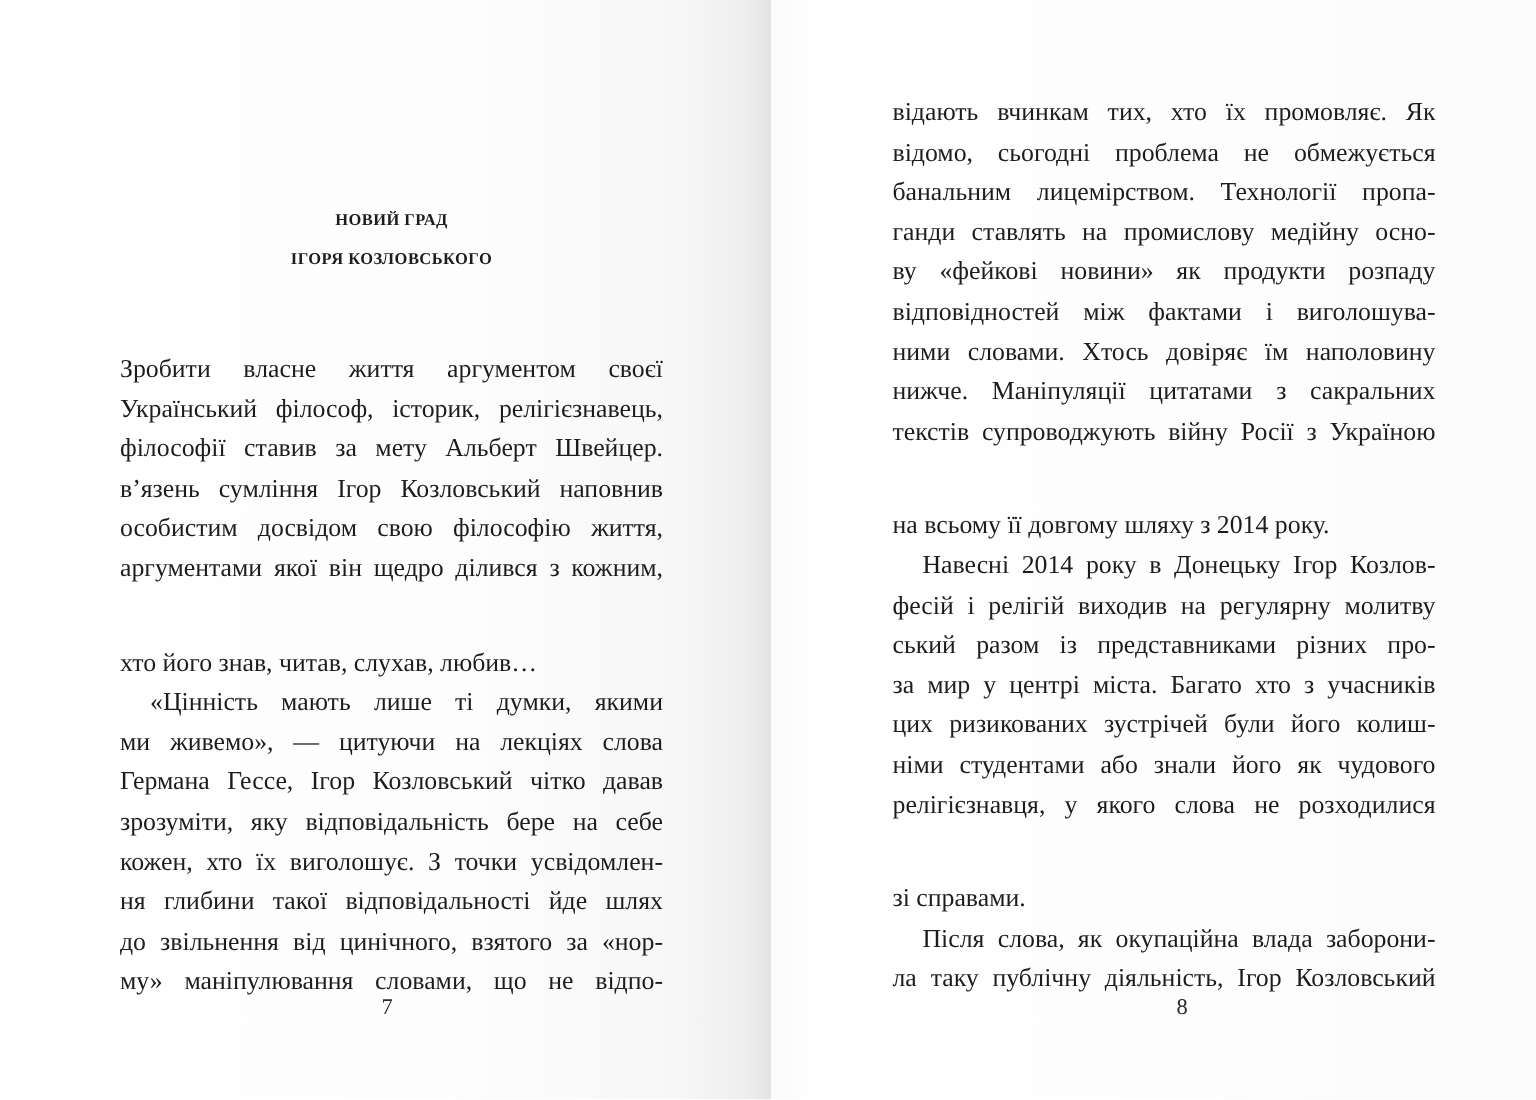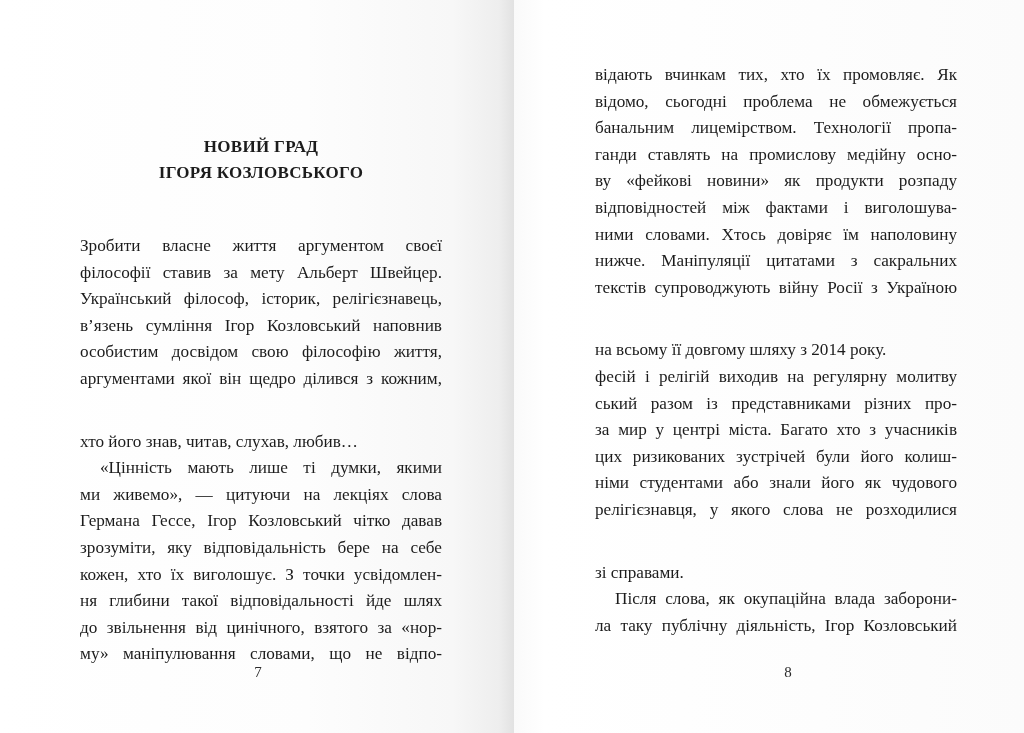--- a/index.html
+++ b/index.html
@@ -61,21 +61,21 @@
     .line.indent {
       padding-left: 20px;
     }
     .chapter-title {
       position: absolute;
       left: 80px;
       top: 134px;
       width: 362px;
       text-align: center;
       font-weight: bold;
-      font-size: 17px;
+      font-size: 11px;
       line-height: 26px;
       letter-spacing: 0.3px;
     }
     .chapter-title span {
       display: block;
     }
     .page-number {
       position: absolute;
       top: 664px;
       width: 40px;
@@ -91,22 +91,22 @@
 
 <div class="spread">
 
   <div class="page page-left">
     <div class="chapter-title">
       <span>НОВИЙ ГРАД</span>
       <span>ІГОРЯ КОЗЛОВСЬКОГО</span>
     </div>
     <div class="text-block">
       <span class="line">Зробити власне життя аргументом своєї</span>
+      <span class="line">Український філософ, історик, релігієзнавець,</span>
       <span class="line">філософії ставив за мету Альберт Швейцер.</span>
-      <span class="line">Український філософ, історик, релігієзнавець,</span>
       <span class="line">в’язень сумління Ігор Козловський наповнив</span>
       <span class="line">особистим досвідом свою філософію життя,</span>
       <span class="line">аргументами якої він щедро ділився з кожним,</span>
       <span class="line last">хто його знав, читав, слухав, любив…</span>
       <span class="line indent">«Цінність мають лише ті думки, якими</span>
       <span class="line">ми живемо», — цитуючи на лекціях слова</span>
       <span class="line">Германа Гессе, Ігор Козловський чітко давав</span>
       <span class="line">зрозуміти, яку відповідальність бере на себе</span>
       <span class="line">кожен, хто їх виголошує. З точки усвідомлен-</span>
       <span class="line">ня глибини такої відповідальності йде шлях</span>
@@ -121,20 +121,21 @@
       <span class="line">відають вчинкам тих, хто їх промовляє. Як</span>
       <span class="line">відомо, сьогодні проблема не обмежується</span>
       <span class="line">банальним лицемірством. Технології пропа-</span>
       <span class="line">ганди ставлять на промислову медійну осно-</span>
       <span class="line">ву «фейкові новини» як продукти розпаду</span>
       <span class="line">відповідностей між фактами і виголошува-</span>
       <span class="line">ними словами. Хтось довіряє їм наполовину</span>
       <span class="line">нижче. Маніпуляції цитатами з сакральних</span>
       <span class="line">текстів супроводжують війну Росії з Україною</span>
       <span class="line last">на всьому її довгому шляху з 2014 року.</span>
+      <span class="line indent">Навесні 2014 року в Донецьку Ігор Козлов-</span>
       <span class="line">фесій і релігій виходив на регулярну молитву</span>
       <span class="line">ський разом із представниками різних про-</span>
       <span class="line">за мир у центрі міста. Багато хто з учасників</span>
       <span class="line">цих ризикованих зустрічей були його колиш-</span>
       <span class="line">німи студентами або знали його як чудового</span>
       <span class="line">релігієзнавця, у якого слова не розходилися</span>
       <span class="line last">зі справами.</span>
       <span class="line indent">Після слова, як окупаційна влада заборони-</span>
       <span class="line">ла таку публічну діяльність, Ігор Козловський</span>
     </div>

